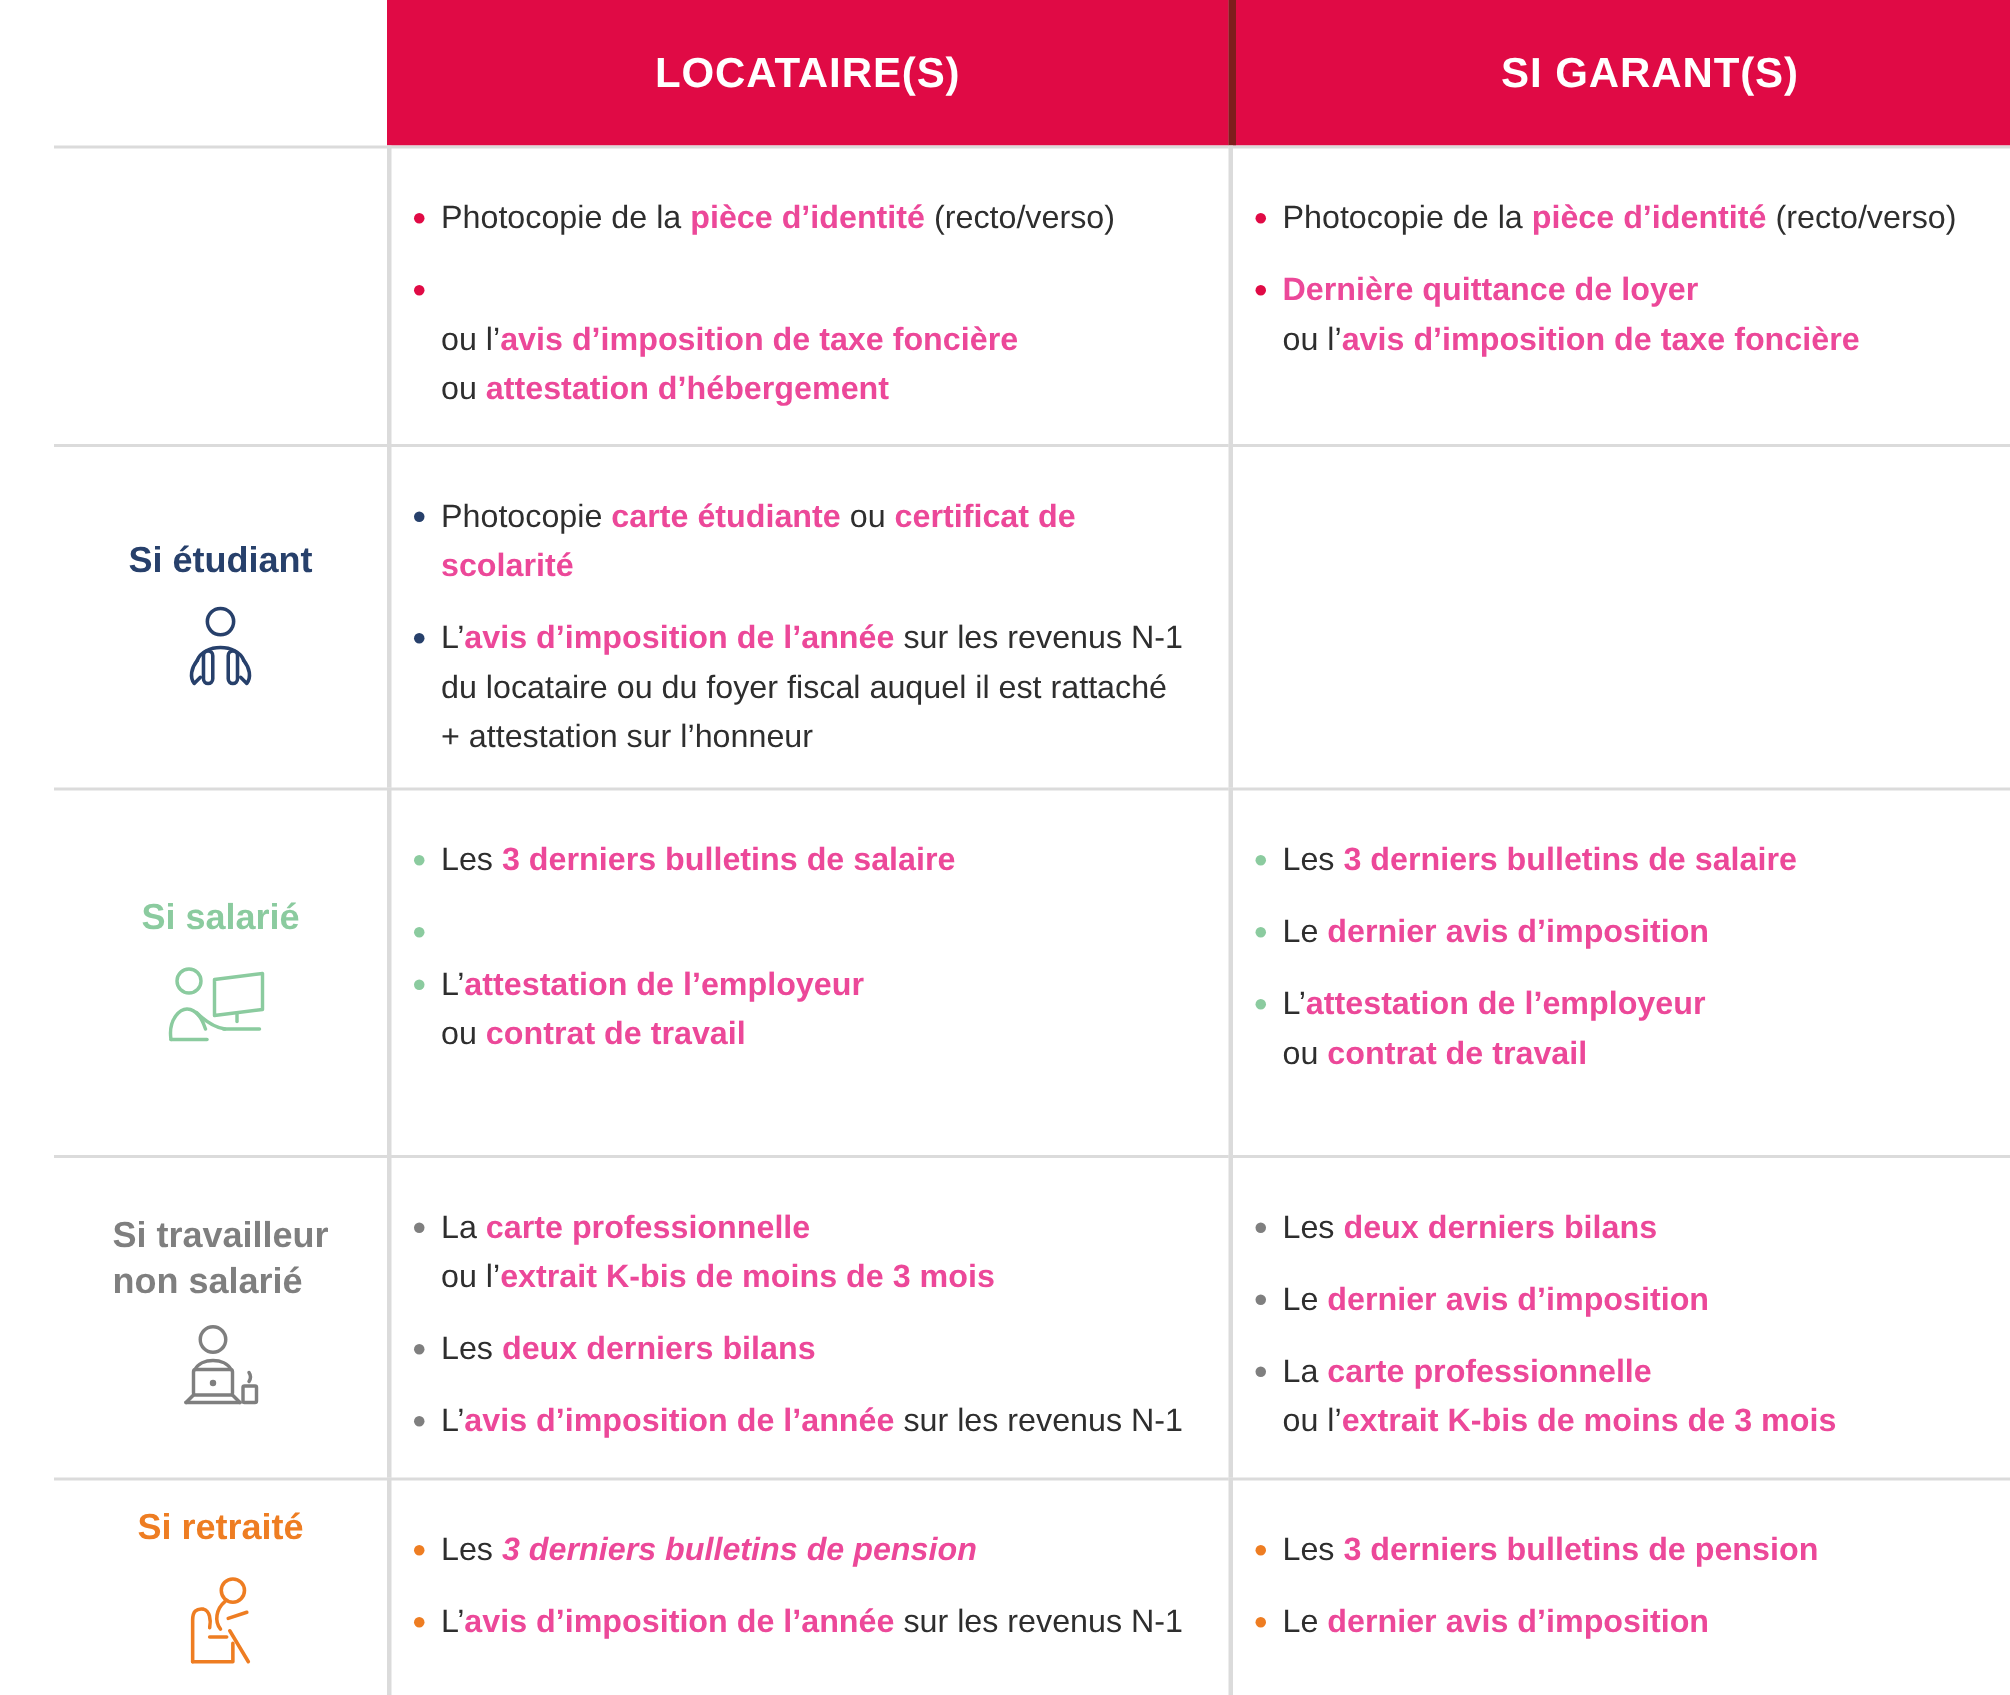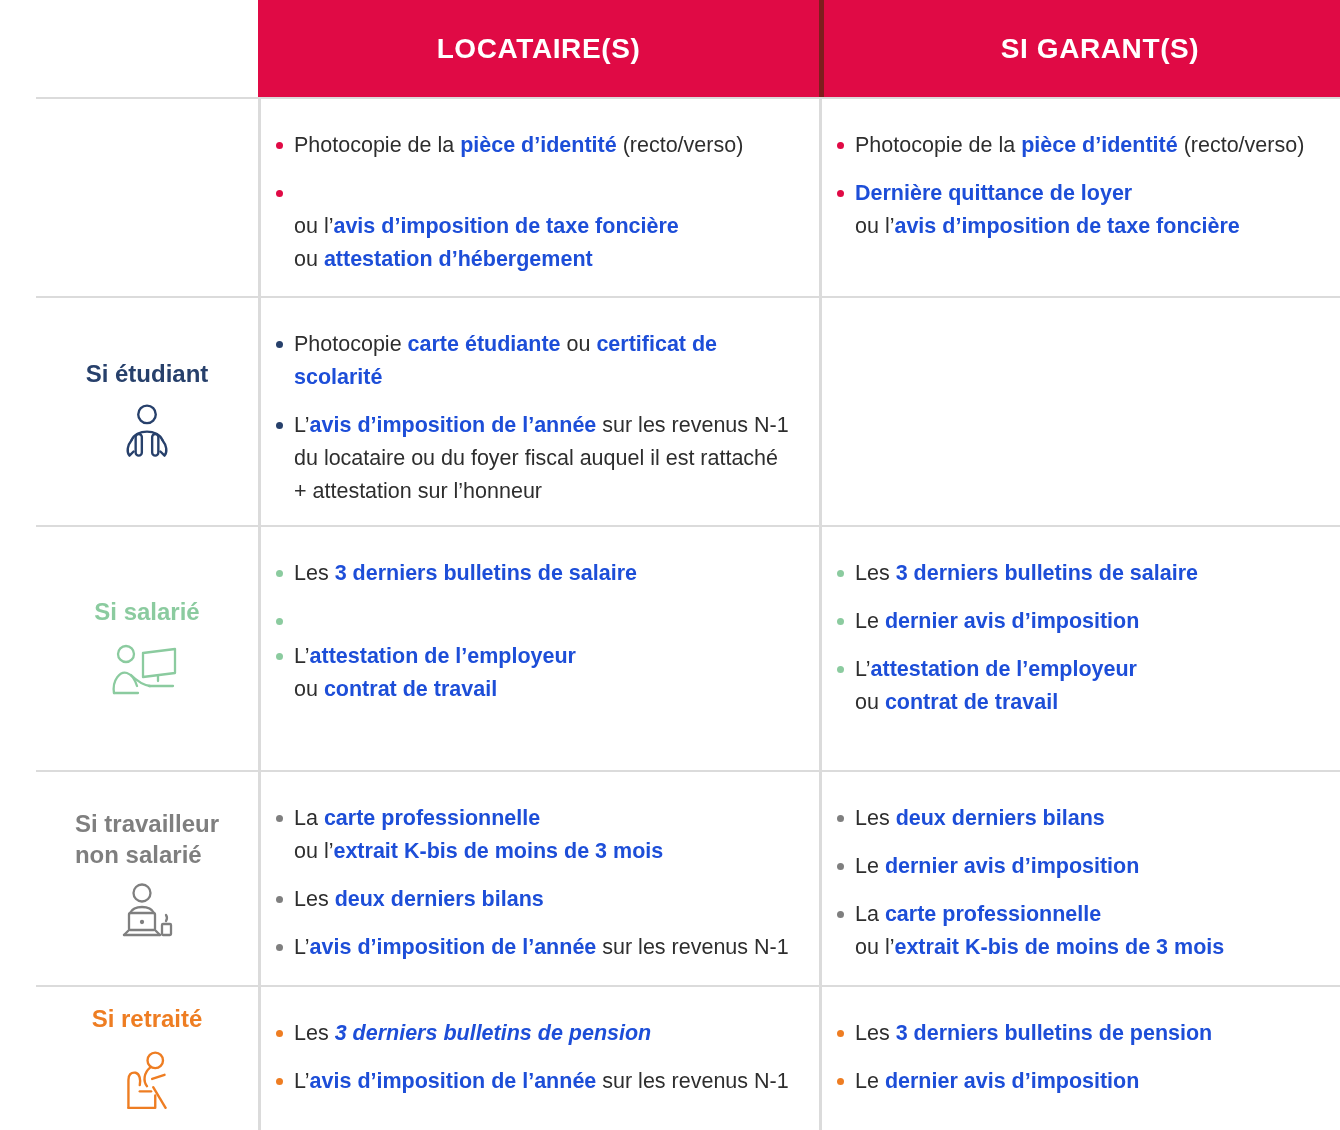--- a/index.html
+++ b/index.html
@@ -24,21 +24,21 @@
     display:flex;flex-direction:column;align-items:center;justify-content:center;
     gap:13px;text-align:left;color:var(--accent);
     font-weight:700;font-size:24px;line-height:1.3;
   }
   .lbl-text{white-space:pre-line;}
   .icon svg{display:block;stroke:currentColor;fill:none;stroke-width:2.3;stroke-linecap:round;stroke-linejoin:round;}
   .item{display:flex;align-items:flex-start;}
   .item + .item{margin-top:15px;}
   .dot{width:7px;height:7px;border-radius:50%;background:var(--accent);margin:13px 11px 0 0;flex:none;}
   .txt{font-size:21.5px;line-height:33px;color:#2e2e2e;}
-  .txt .b{font-weight:700;color:#1d4ed8;}
+  .txt .b{font-weight:700;color:#ec4899;}
   .txt .it{font-style:italic;}
 </style>
 </head>
 <body>
 
 <div class="table" style="--red: #E00A45; --grid: #DBDBDB;">
 
   <div class="hdr-empty"></div>
   <div class="hdr">LOCATAIRE(S)</div>
   <div class="hdr garant">SI GARANT(S)</div>

